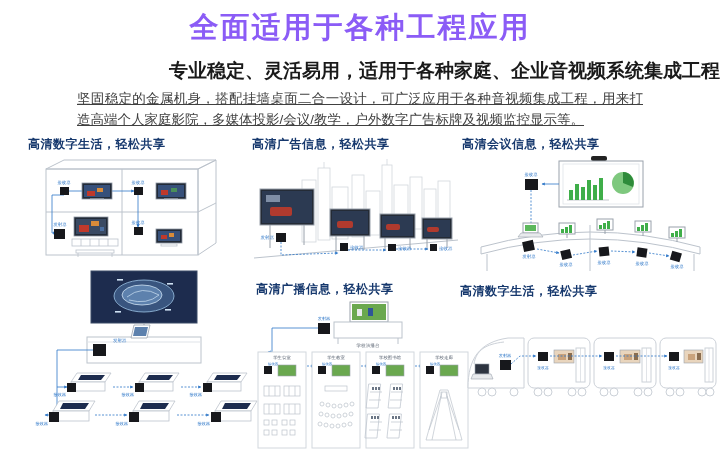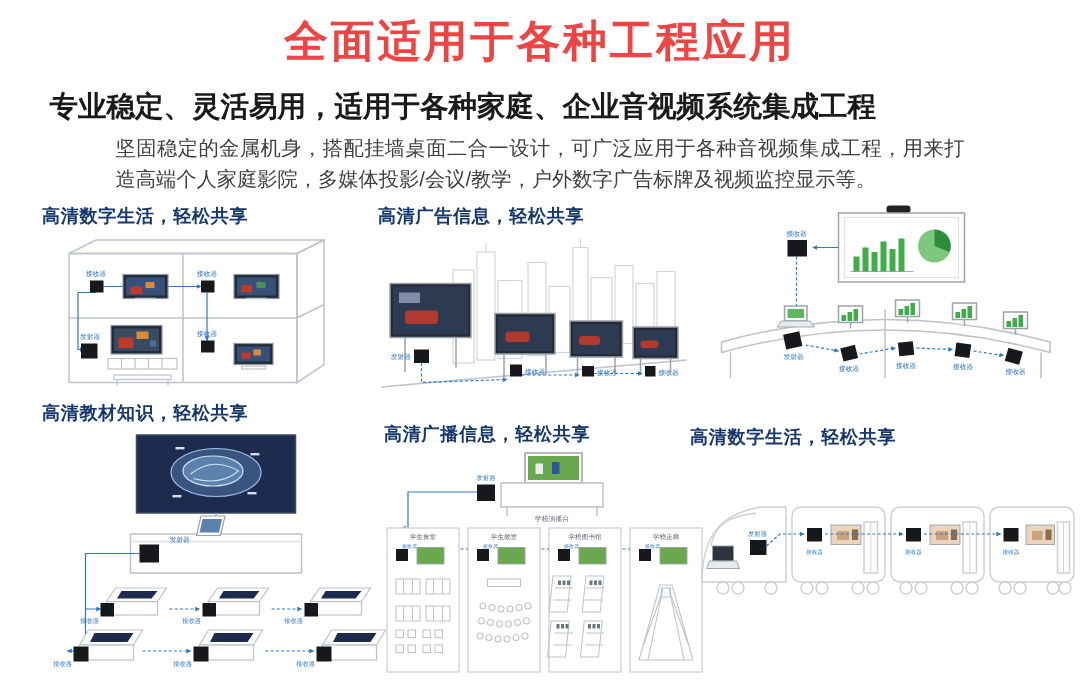--- a/index.html
+++ b/index.html
@@ -1,22 +1,22 @@
 <!DOCTYPE html>
 <html><head>
 <meta charset="utf-8">
 <style>
   html,body{margin:0;padding:0;background:#fff;}
   .canvas{position:relative;width:720px;height:455px;background:#ffffff;overflow:hidden;
           font-family:"Liberation Sans","DejaVu Sans",sans-serif;}
   .page-title{margin:0;padding-top:8px;text-align:center;font-size:29px;font-weight:bold;
-              color:#ef4444;letter-spacing:2px;}
-  .page-subtitle{margin:10px 0 0;text-align:left;font-size:19px;font-weight:600;color:#1a1a1a;padding-left:33px;}
+              color:#8b5cf6;letter-spacing:2px;}
+  .page-subtitle{margin:10px 0 0;text-align:right;font-size:19px;font-weight:600;color:#1a1a1a;padding-left:33px;}
   .page-body{width:566px;margin:5px auto 16px;font-size:13.5px;line-height:1.55;color:#404040;
-             text-align:justify;}
+             text-align:justify;text-decoration:underline;}
   .scene{position:absolute;}
   .scene h3{margin:0 0 2px;font-size:12px;font-weight:bold;color:#16386d;
             letter-spacing:0.5px;white-space:nowrap;}
   .scene svg{display:block;margin:0 auto;}
   .s1{left:28px;top:136px;width:228px;}
   .s2{left:252px;top:136px;width:208px;}
   .s3{left:462px;top:136px;width:256px;}
   .s4{left:28px;top:267px;width:232px;}
   .s5{left:256px;top:281px;width:215px;}
   .s6{left:460px;top:283px;width:258px;}
@@ -173,20 +173,21 @@
       <text x="187" y="95" font-size="4.5" class="lbl">接收器</text>
       <g stroke="#2e77c8" stroke-width="0.8" fill="none" stroke-dasharray="2 1.5">
         <polyline points="29,87 29,100 86,98" marker-end="url(#a2)"></polyline>
         <polyline points="96,95 134,95" marker-end="url(#a2)"></polyline>
         <polyline points="144,94 176,94" marker-end="url(#a2)"></polyline>
       </g>
     </svg>
   </section>
 
   <section class="scene s3">
+    <h3>高清会议信息，轻松共享</h3>
     <svg width="255" height="118" viewBox="0 0 255 118">
       <defs>
           <marker id="a3" markerWidth="5" markerHeight="5" refX="3.5" refY="2" orient="auto">
             <path d="M0,0L4,2L0,4Z" fill="#2e77c8"></path>
           </marker>
         </defs>
 
       <g>
         <rect x="128" y="1" width="16" height="5" rx="2" fill="#222"></rect>
         <rect x="96" y="6" width="84" height="46" fill="#fff" stroke="#9aa2ac"></rect>
@@ -267,21 +268,20 @@
       <g stroke="#2e77c8" stroke-width="0.8" fill="none" stroke-dasharray="2 1.5">
         <polyline points="74,94 96,98" marker-end="url(#a3)"></polyline>
         <polyline points="110,100 134,96" marker-end="url(#a3)"></polyline>
         <polyline points="148,96 172,97" marker-end="url(#a3)"></polyline>
         <polyline points="186,98 206,101" marker-end="url(#a3)"></polyline>
       </g>
     </svg>
   </section>
 
   <section class="scene s4">
-    <h3>高清教材知识，轻松共享</h3>
     <svg width="232" height="168" viewBox="0 0 230 168">
       <defs>
           <marker id="a4" markerWidth="5" markerHeight="5" refX="3.5" refY="2" orient="auto">
             <path d="M0,0L4,2L0,4Z" fill="#2e77c8"></path>
           </marker>
         </defs>
 
       <g>
         <rect x="62" y="4" width="106" height="52" fill="#1d2c4e" stroke="#3a4a66"></rect>
         <ellipse cx="115" cy="29" rx="30" ry="16" fill="#39557f" stroke="#9cc3e5" stroke-width="0.8"></ellipse>

